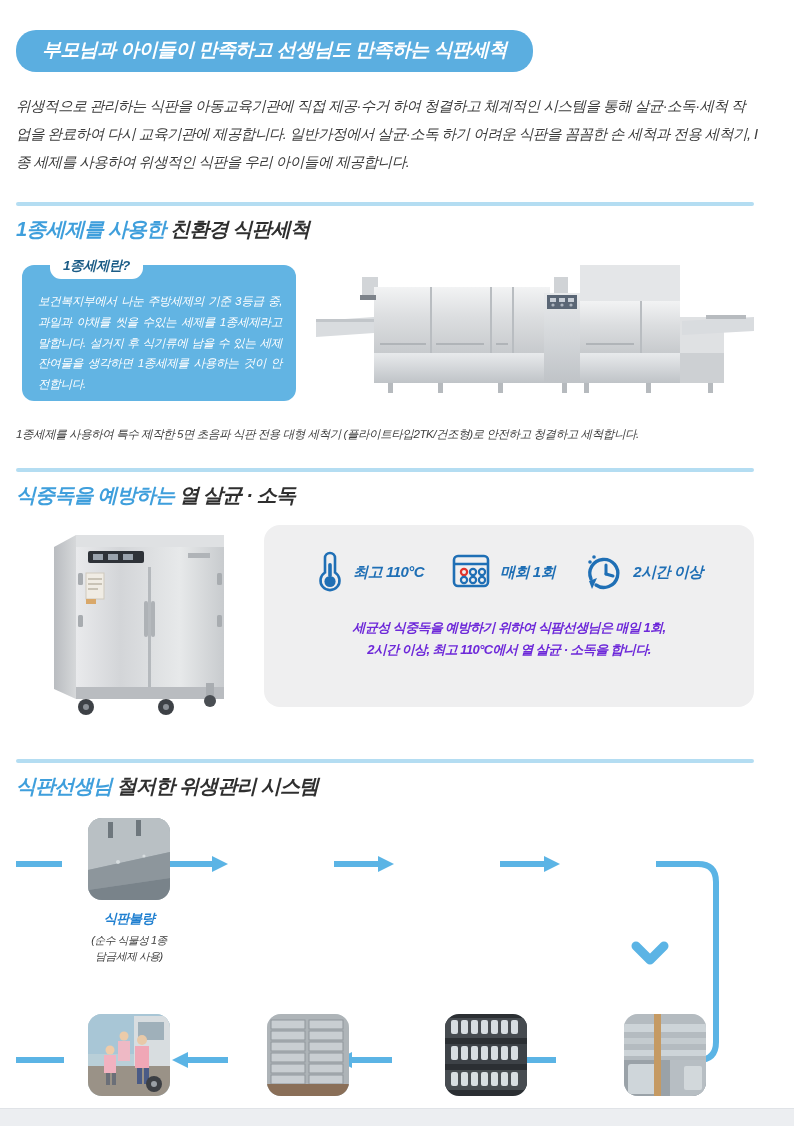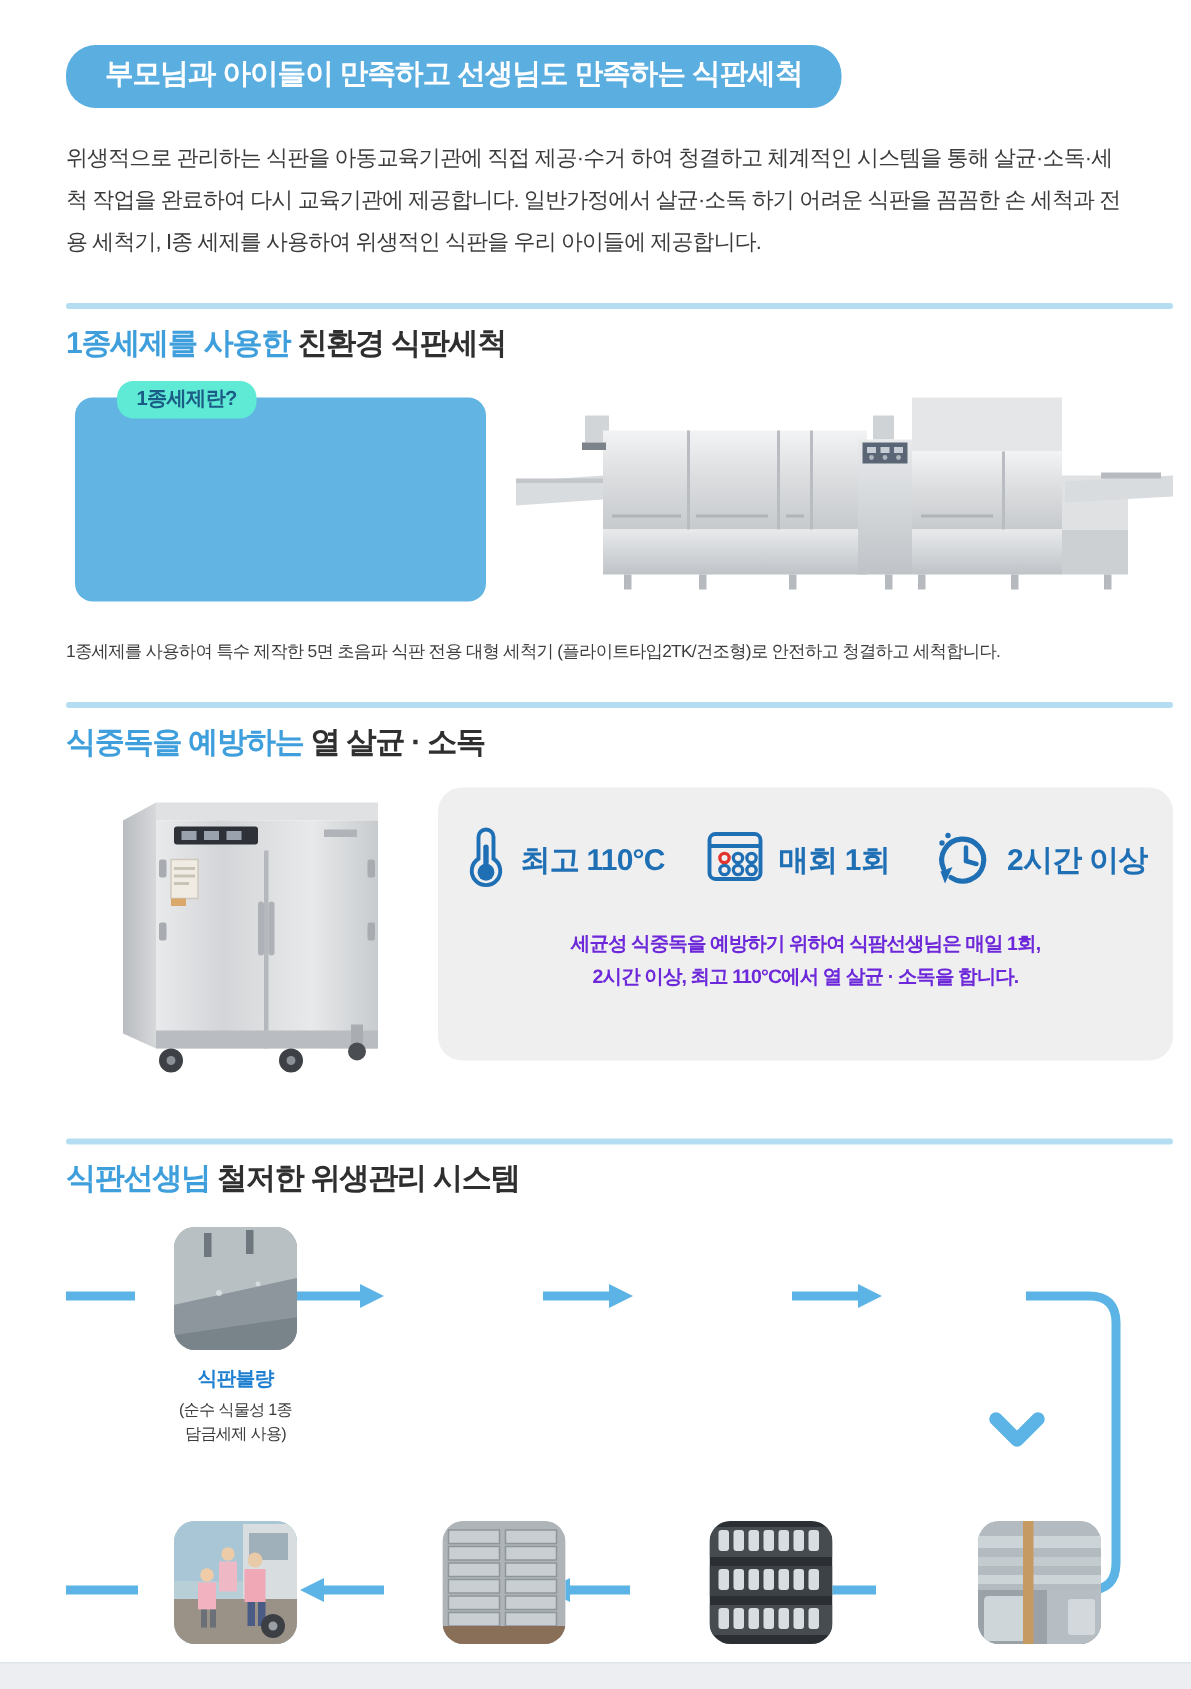--- a/index.html
+++ b/index.html
@@ -10,22 +10,23 @@
     background: #ffffff;
     font-family: "Liberation Sans", "DejaVu Sans", sans-serif;
     color: #333333;
     overflow: hidden;
   }
 
   .page {
     position: relative;
     width: 794px;
     height: 1126px;
-    padding: 0 44px;
+    padding: 0 16px;
     background: #ffffff;
+    font-style: italic;
   }
 
   
   .banner-wrap { padding-top: 30px; }
   .banner {
     display: inline-block;
     background: #5BAEE0;
     color: #ffffff;
     font-size: 19px;
     font-weight: bold;
@@ -76,21 +77,21 @@
     width: 274px;
     height: 136px;
     background: #62b4e3;
     border-radius: 12px;
     padding: 26px 14px 10px 16px;
   }
   .info-tab {
     position: absolute;
     left: 28px;
     top: -11px;
-    background: #5eead4;
+    background: #ffffff;
     color: #1b5c86;
     font-size: 13.5px;
     font-weight: bold;
     letter-spacing: -0.5px;
     padding: 3px 13px 4px 13px;
     border-radius: 11px;
   }
   .info-text {
     color: #ffffff;
     font-size: 11.7px;
@@ -145,21 +146,21 @@
     align-items: center;
     gap: 26px;
   }
   .icon-item {
     display: flex;
     align-items: center;
     gap: 8px;
   }
   .icon-label {
     color: #1f6fb5;
-    font-size: 20px;
+    font-size: 15px;
     font-weight: bold;
     letter-spacing: -0.5px;
     white-space: nowrap;
   }
   .panel-text {
     margin-top: 20px;
     text-align: center;
     color: #6d28d9;
     font-size: 13px;
     font-weight: bold;
@@ -242,20 +243,21 @@
     <div class="rule"></div>
     <h2 class="sec-head">
       <span class="hl">1종세제를 사용한</span>
       <span class="dk">친환경 식판세척</span>
     </h2>
 
     <div class="s1-body">
 
       <div class="info-card">
         <div class="info-tab">1종세제란?</div>
+        <div class="info-text">보건복지부에서 나눈 주방세제의 기준 3등급 중, 과일과 야채를 씻을 수있는 세제를 1종세제라고 말합니다. 설거지 후 식기류에 남을 수 있는 세제 잔여물을 생각하면 1종세제를 사용하는 것이 안전합니다.</div>
       </div>
 
       <div class="dishwasher-img">
         <svg viewBox="0 0 438 146" preserveAspectRatio="none" aria-hidden="true">
           <defs>
             <linearGradient id="steel" x1="0" y1="0" x2="0" y2="1">
               <stop offset="0" stop-color="#f2f3f4"></stop>
               <stop offset="0.45" stop-color="#dcdee0"></stop>
               <stop offset="1" stop-color="#c7cacd"></stop>
             </linearGradient>

